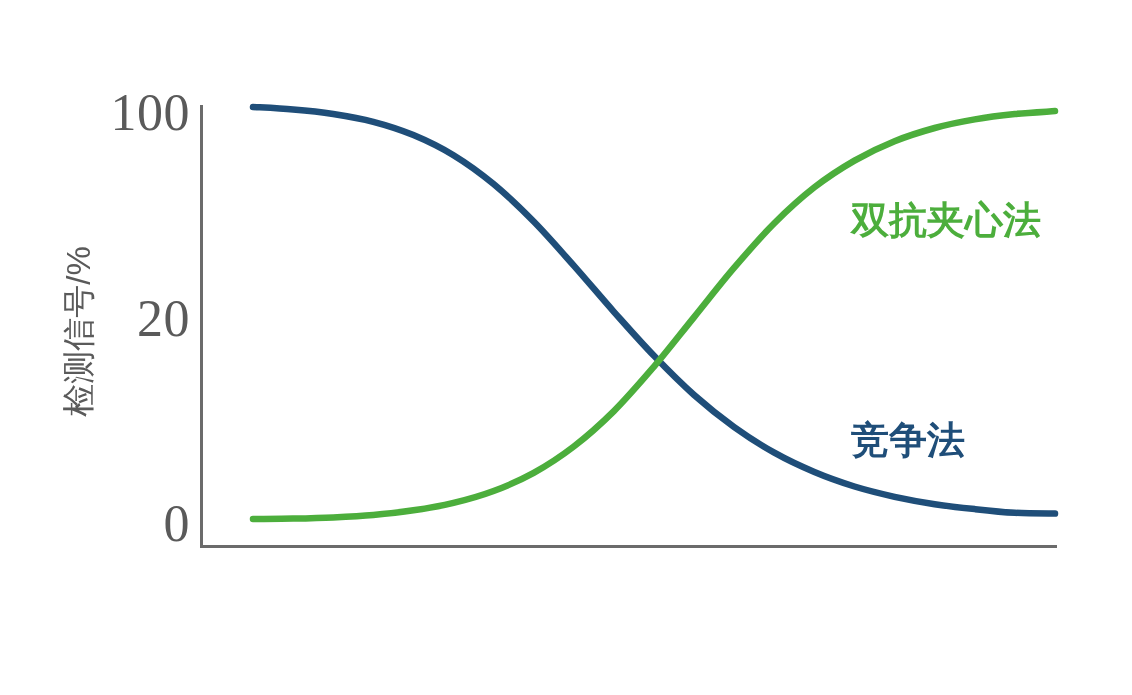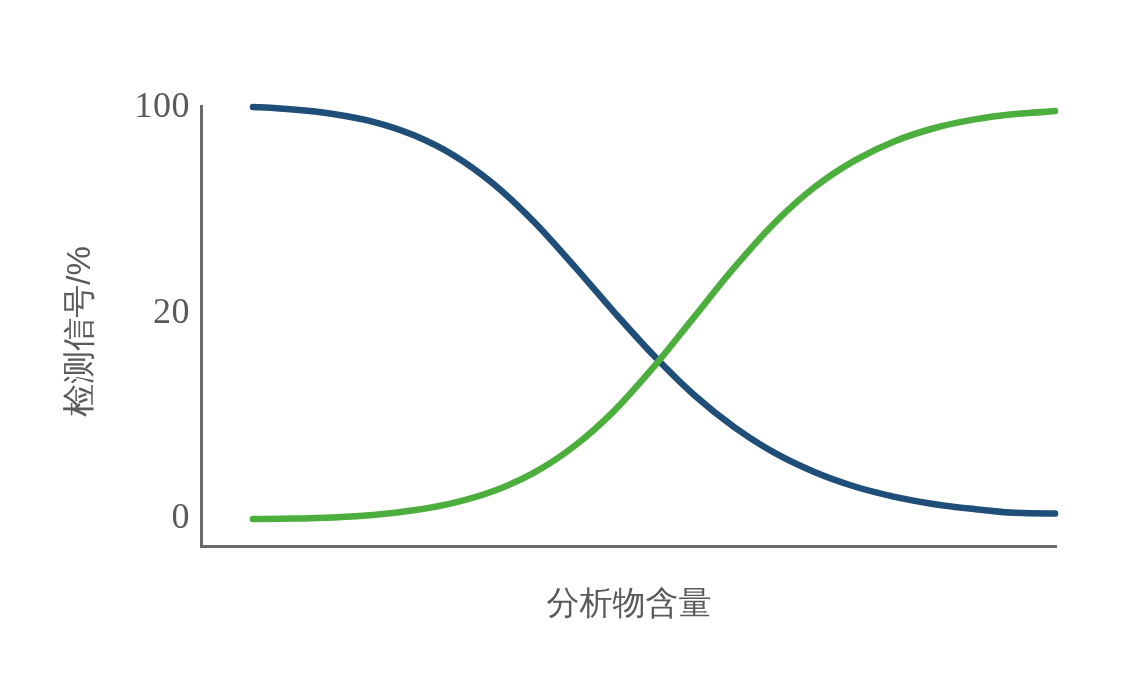--- a/index.html
+++ b/index.html
@@ -22,21 +22,21 @@
     height: 695px;
   }
   .svg-layer {
     position: absolute;
     left: 0;
     top: 0;
   }
   .tick-label {
     position: absolute;
     color: #5a5a5a;
-    font-size: 36px;
+    font-size: 52px;
     font-family: "Liberation Serif", serif;
     font-weight: 300;
     text-align: right;
     letter-spacing: 0.5px;
     white-space: nowrap;
     line-height: 1;
   }
   #ytick-100 { right: 942px; top: 87px; }
   #ytick-50  { right: 942px; top: 293px; }
   #ytick-0   { right: 942px; top: 498px; }
@@ -96,16 +96,17 @@
     <path id="curve-competitive" d="M 253.0,107.0 C 259.7,107.4 279.7,108.3 293.1,109.5 C 306.5,110.6 319.8,111.9 333.2,114.0 C 346.6,116.1 359.9,118.3 373.3,121.8 C 386.7,125.3 400.0,129.5 413.4,135.0 C 426.8,140.6 440.1,147.0 453.5,155.2 C 466.9,163.4 480.2,173.0 493.6,184.0 C 507.0,195.1 520.3,207.9 533.7,221.5 C 547.1,235.1 560.4,250.6 573.8,265.6 C 587.2,280.7 600.5,296.7 613.9,311.8 C 627.3,326.8 640.6,342.0 654.0,355.8 C 667.4,369.7 680.7,383.1 694.1,395.0 C 707.5,406.9 720.8,417.5 734.2,427.1 C 747.6,436.7 760.9,445.2 774.3,452.7 C 787.7,460.2 801.0,466.4 814.4,472.0 C 827.8,477.7 841.1,482.3 854.5,486.5 C 867.9,490.6 881.2,493.8 894.6,496.8 C 908.0,499.7 921.3,502.1 934.7,504.2 C 948.1,506.2 961.4,507.7 974.8,509.1 C 988.2,510.6 1001.5,512.1 1014.9,512.8 C 1028.3,513.6 1048.3,513.5 1055.0,513.6" fill="none" stroke="#1f4e79" stroke-width="6.5" stroke-linecap="round" stroke-linejoin="round"></path>
 
     <path id="curve-sandwich" d="M 253.0,519.0 C 259.7,518.9 279.7,518.9 293.1,518.6 C 306.5,518.3 319.8,518.0 333.2,517.4 C 346.6,516.7 359.9,516.0 373.3,514.9 C 386.7,513.7 400.0,512.3 413.4,510.3 C 426.8,508.4 440.1,506.2 453.5,502.9 C 466.9,499.7 480.2,496.0 493.6,491.0 C 507.0,486.0 520.3,480.3 533.7,472.9 C 547.1,465.4 560.4,456.8 573.8,446.5 C 587.2,436.2 600.5,424.4 613.9,411.1 C 627.3,397.7 640.6,382.2 654.0,366.6 C 667.4,350.9 680.7,333.6 694.1,317.1 C 707.5,300.6 720.8,283.3 734.2,267.7 C 747.6,252.0 760.9,236.6 774.3,223.2 C 787.7,209.8 801.0,197.8 814.4,187.3 C 827.8,176.9 841.1,168.3 854.5,160.6 C 867.9,152.9 881.2,146.6 894.6,141.2 C 908.0,135.8 921.3,131.7 934.7,128.0 C 948.1,124.4 961.4,121.7 974.8,119.4 C 988.2,117.0 1001.5,115.4 1014.9,114.0 C 1028.3,112.6 1048.3,111.6 1055.0,111.1" fill="none" stroke="#4cae3c" stroke-width="6.5" stroke-linecap="round" stroke-linejoin="round"></path>
   </svg>
 
   <div class="tick-label" id="ytick-100">100</div>
   <div class="tick-label" id="ytick-50">20</div>
   <div class="tick-label" id="ytick-0">0</div>
 
   <div class="axis-title" id="ylabel">检测信号/%</div>
-  <div class="axis-title" id="xlabel">分析物含量</div>
 
+  <div class="series-label" id="label-sandwich" style="color:#4cae3c;">双抗夹心法</div>
+  <div class="series-label" id="label-competitive" style="color:#1f4e79;">竞争法</div>
 
 </div>
 
 </body></html>

